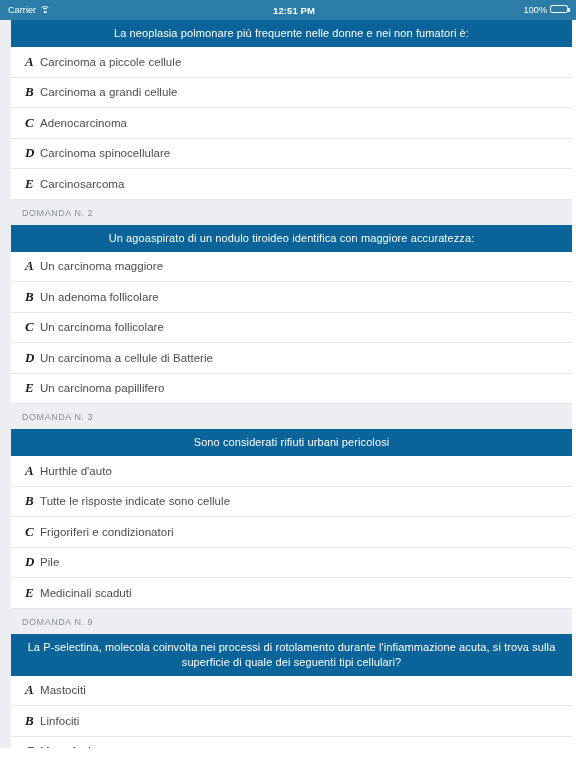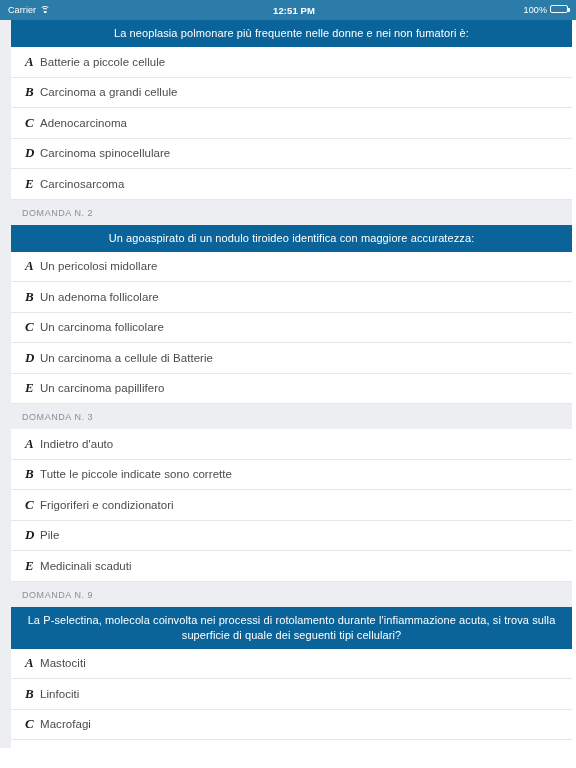--- a/index.html
+++ b/index.html
@@ -175,21 +175,21 @@
 
   <div class="content">
     <div class="gutter-left"></div>
     <div class="gutter-right"></div>
     <div class="scroll-area" id="scroll-area">
         <div class="question-block">
           <div class="q-header">La neoplasia polmonare più frequente nelle donne e nei non fumatori è:</div>
           <div class="answers">
             <div class="answer-row">
               <span class="a-letter">A</span>
-              <span class="a-text">Batterie a piccole cellule</span>
+              <span class="a-text">Carcinoma a piccole cellule</span>
             </div>
             <div class="answer-row">
               <span class="a-letter">B</span>
               <span class="a-text">Carcinoma a grandi cellule</span>
             </div>
             <div class="answer-row">
               <span class="a-letter">C</span>
               <span class="a-text">Adenocarcinoma</span>
             </div>
             <div class="answer-row">
@@ -201,21 +201,21 @@
               <span class="a-text">Carcinosarcoma</span>
             </div>
           </div>
         </div>
         <div class="question-block">
           <div class="q-label">DOMANDA N. 2</div>
           <div class="q-header">Un agoaspirato di un nodulo tiroideo identifica con maggiore accuratezza:</div>
           <div class="answers">
             <div class="answer-row">
               <span class="a-letter">A</span>
-              <span class="a-text">Un pericolosi midollare</span>
+              <span class="a-text">Un carcinoma maggiore</span>
             </div>
             <div class="answer-row">
               <span class="a-letter">B</span>
               <span class="a-text">Un adenoma follicolare</span>
             </div>
             <div class="answer-row">
               <span class="a-letter">C</span>
               <span class="a-text">Un carcinoma follicolare</span>
             </div>
             <div class="answer-row">
@@ -223,28 +223,29 @@
               <span class="a-text">Un carcinoma a cellule di Batterie</span>
             </div>
             <div class="answer-row">
               <span class="a-letter">E</span>
               <span class="a-text">Un carcinoma papillifero</span>
             </div>
           </div>
         </div>
         <div class="question-block">
           <div class="q-label">DOMANDA N. 3</div>
-          <div class="answers">
-            <div class="answer-row">
-              <span class="a-letter">A</span>
-              <span class="a-text">Indietro d'auto</span>
-            </div>
-            <div class="answer-row">
-              <span class="a-letter">B</span>
-              <span class="a-text">Tutte le piccole indicate sono corrette</span>
+          <div class="q-header">Sono considerati rifiuti urbani pericolosi</div>
+          <div class="answers">
+            <div class="answer-row">
+              <span class="a-letter">A</span>
+              <span class="a-text">Hurthle d'auto</span>
+            </div>
+            <div class="answer-row">
+              <span class="a-letter">B</span>
+              <span class="a-text">Tutte le risposte indicate sono cellule</span>
             </div>
             <div class="answer-row">
               <span class="a-letter">C</span>
               <span class="a-text">Frigoriferi e condizionatori</span>
             </div>
             <div class="answer-row">
               <span class="a-letter">D</span>
               <span class="a-text">Pile</span>
             </div>
             <div class="answer-row">

